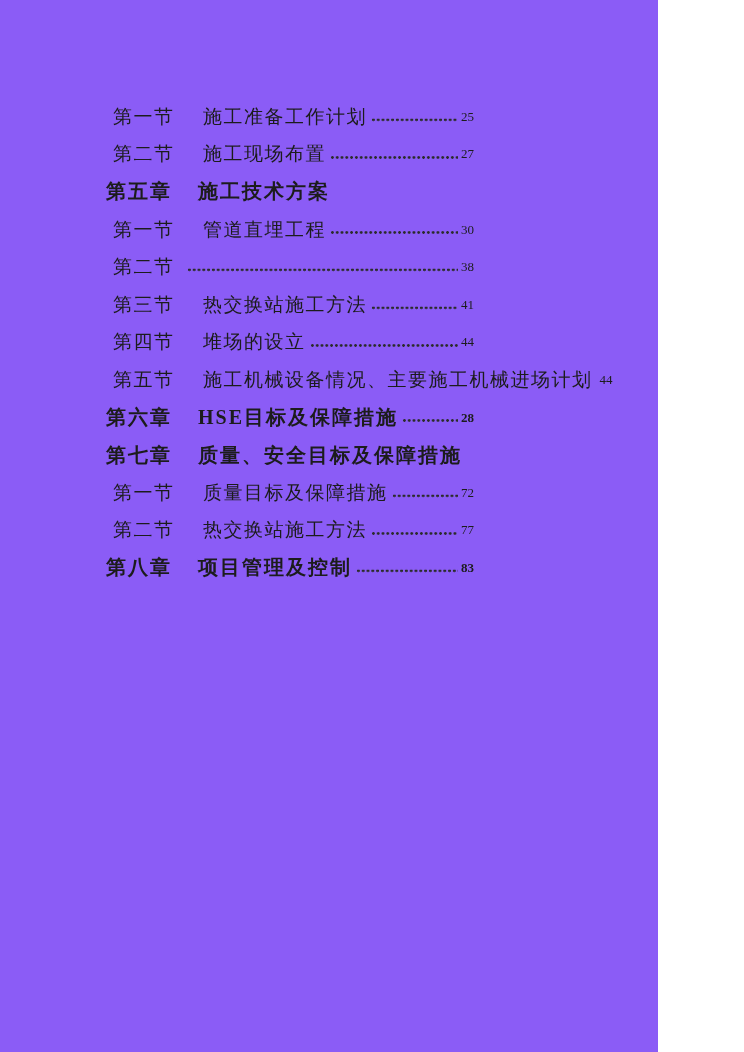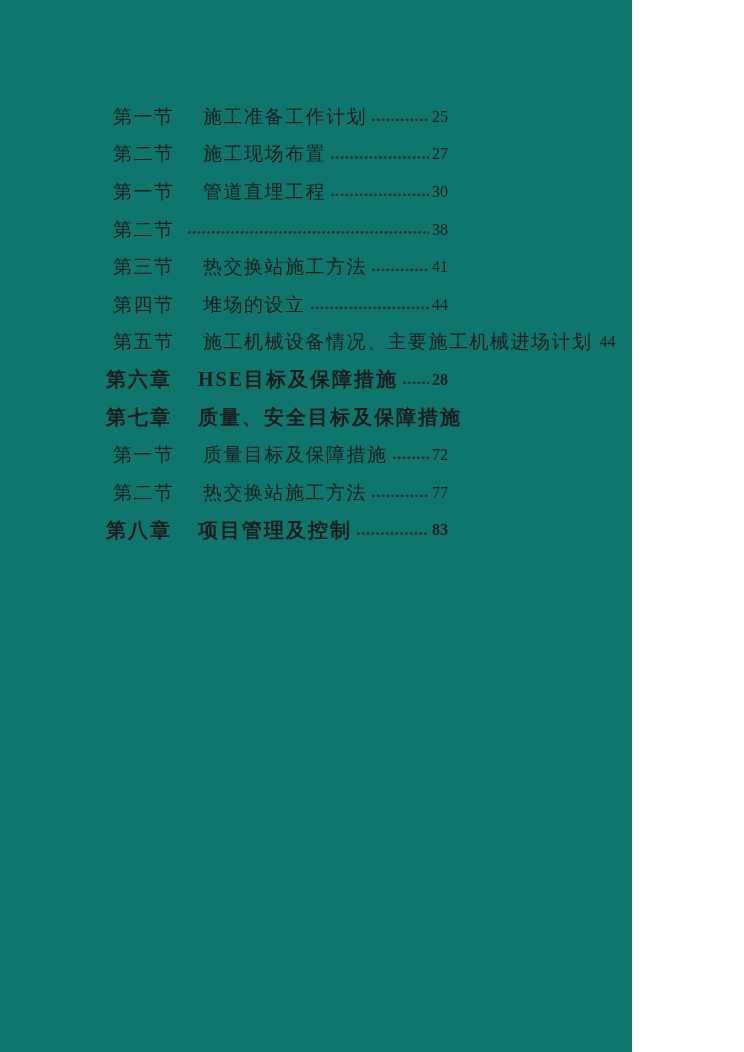--- a/index.html
+++ b/index.html
@@ -9,22 +9,23 @@
   body {
     width: 744px;
     height: 1052px;
     background: #ffffff;
     font-family: "Liberation Serif", "DejaVu Serif", serif;
   }
   .page {
     position: relative;
     width: 632px;
     height: 1052px;
-    background: #0f766e;
+    background: #8b5cf6;
     overflow: hidden;
+    padding-left: 26px;
   }
   .toc {
     position: absolute;
     top: 98px;
     left: 0;
     right: 0;
     padding-left: 113px;
     padding-right: 184px;
   }
   .toc-row {
@@ -63,21 +64,21 @@
     align-self: stretch;
     margin: 0 3px 0 4px;
     background-image: radial-gradient(circle at 50% 58%, #2b2b2b 1.1px, transparent 1.6px);
     background-size: 4.8px 100%;
     background-repeat: repeat-x;
     background-position: left center;
   }
   .pagenum {
     flex: 0 0 auto;
     font-family: "Liberation Serif", "DejaVu Serif", serif;
-    font-size: 16px;
+    font-size: 13px;
     font-weight: normal;
     color: #1c1c1c;
     text-align: left;
   }
   .toc-row.chapter .pagenum {
     font-weight: bold;
   }
 </style>
 </head>
 <body>
@@ -92,20 +93,24 @@
       <span class="pagenum">25</span>
     </div>
 
     <div class="toc-row section">
       <span class="toc-label">第二节</span>
       <span class="toc-title">施工现场布置</span>
       <span class="leader"></span>
       <span class="pagenum">27</span>
     </div>
 
+    <div class="toc-row chapter">
+      <span class="toc-label">第五章</span>
+      <span class="toc-title">施工技术方案</span>
+    </div>
 
     <div class="toc-row section">
       <span class="toc-label">第一节</span>
       <span class="toc-title">管道直埋工程</span>
       <span class="leader"></span>
       <span class="pagenum">30</span>
     </div>
 
     <div class="toc-row section">
       <span class="toc-label">第二节</span>

